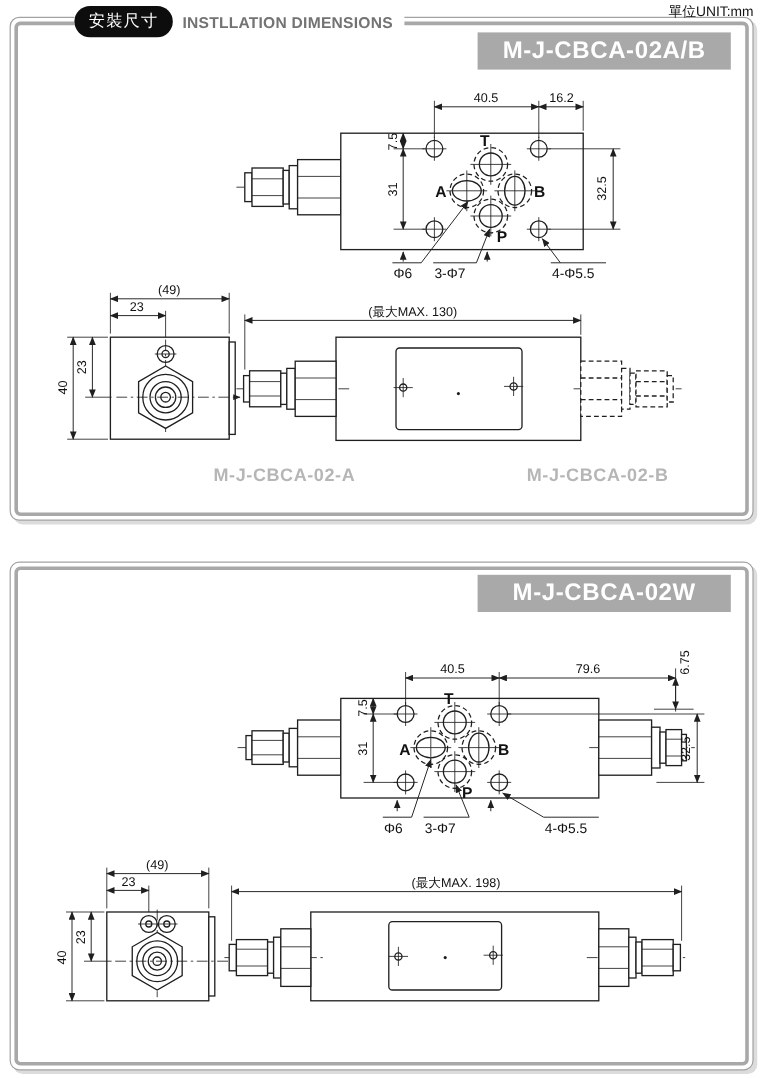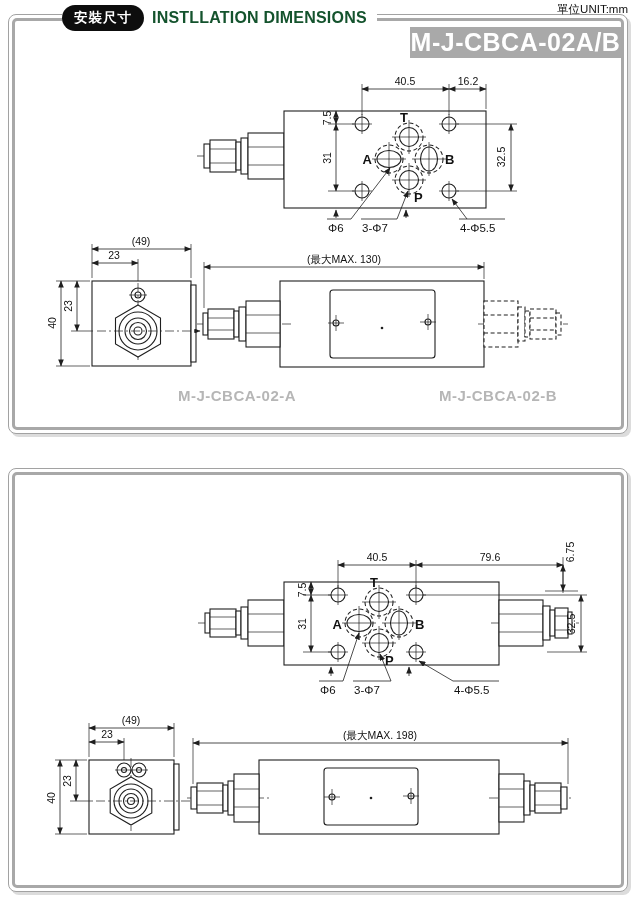--- a/index.html
+++ b/index.html
@@ -1,32 +1,32 @@
 <!DOCTYPE html>
 <html><head>
 <meta charset="utf-8">
 <style>
   html,body{margin:0;padding:0;background:#fff;}
   .page{position:relative;width:636px;height:898px;background:#fff;overflow:hidden;
         font-family:"Liberation Sans",sans-serif;}
   
   .hdr{position:absolute;left:62px;top:5px;display:flex;align-items:center;gap:8px;
        background:#fff;padding:0 10px 0 0;z-index:5;}
-  .badge{background:#0d0d0d;color:#fff;font-weight:bold;font-size:13.5px;
+  .badge{background:#0d0d0d;color:#fff;font-weight:normal;font-size:13.5px;
          padding:4px 12px;border-radius:14px;letter-spacing:1px;}
-  .htitle{font-weight:bold;font-size:16px;color:#14532d;letter-spacing:0.2px;}
+  .htitle{font-weight:bold;font-size:13px;color:#737373;letter-spacing:0.2px;}
   .unit{position:absolute;top:2px;right:8px;font-weight:normal;font-size:11.5px;color:#111;z-index:5;}
   
   .panel{position:absolute;left:8px;width:614px;border:1.5px solid #a2a2a2;border-radius:8px;
          padding:2px;box-shadow:3px 3px 0 #dcdcdc;background:#fff;}
   .panel-inner{position:absolute;inset:3px;border:3px solid #a8a8a8;border-radius:5px;}
   .p1{top:14px;height:414px;}
   .p2{top:468px;height:418px;}
-  .model-bar{position:absolute;top:12px;right:6px;width:211px;height:31px;background:#a9a9a9;
-             color:#fff;font-weight:bold;font-size:25px;display:flex;align-items:center;
+  .model-bar{position:absolute;top:12px;right:18px;width:211px;height:31px;background:#a9a9a9;
+             color:#fff;font-weight:bold;font-size:20px;display:flex;align-items:center;
              justify-content:center;z-index:4;letter-spacing:0.5px;}
   .p2 .model-bar{top:10px;}
   svg.draw{position:absolute;left:0;top:0;z-index:2;}
   
   .s{fill:#fff;stroke:#1f1f1f;stroke-width:1.1;}
   .sn{fill:none;stroke:#1f1f1f;stroke-width:1.1;}
   .thin{fill:none;stroke:#1f1f1f;stroke-width:0.7;}
   .cl{fill:none;stroke:#1f1f1f;stroke-width:0.7;stroke-dasharray:9 3 2 3;}
   .dsh{fill:#fff;stroke:#1f1f1f;stroke-width:1.05;stroke-dasharray:4 2.6;}
   .dshn{fill:none;stroke:#1f1f1f;stroke-width:1.05;stroke-dasharray:4 2.6;}
@@ -216,20 +216,21 @@
           <line class="dshn" x1="529" y1="329" x2="555" y2="329"></line>
         <rect class="dsh" x="555" y="312" width="5" height="22"></rect>
         <text class="lbl" x="236" y="400" text-anchor="middle">M-J-CBCA-02-A</text>
         <text class="lbl" x="497" y="400" text-anchor="middle">M-J-CBCA-02-B</text>
       </g>
     </svg>
   </section>
 
   <section class="panel p2">
     <div class="panel-inner"></div>
+    <div class="model-bar">M-J-CBCA-02W</div>
 
     <svg class="draw" width="614" height="418" viewBox="8 468 614 418">
       <defs>
         <marker id="a2" viewBox="0 0 10 8" refX="9.2" refY="4" markerWidth="9" markerHeight="7" orient="auto-start-reverse">
           <path d="M0,0 L10,4 L0,8 z" fill="#1f1f1f"></path>
         </marker>
       </defs>
 
       <g>
 

